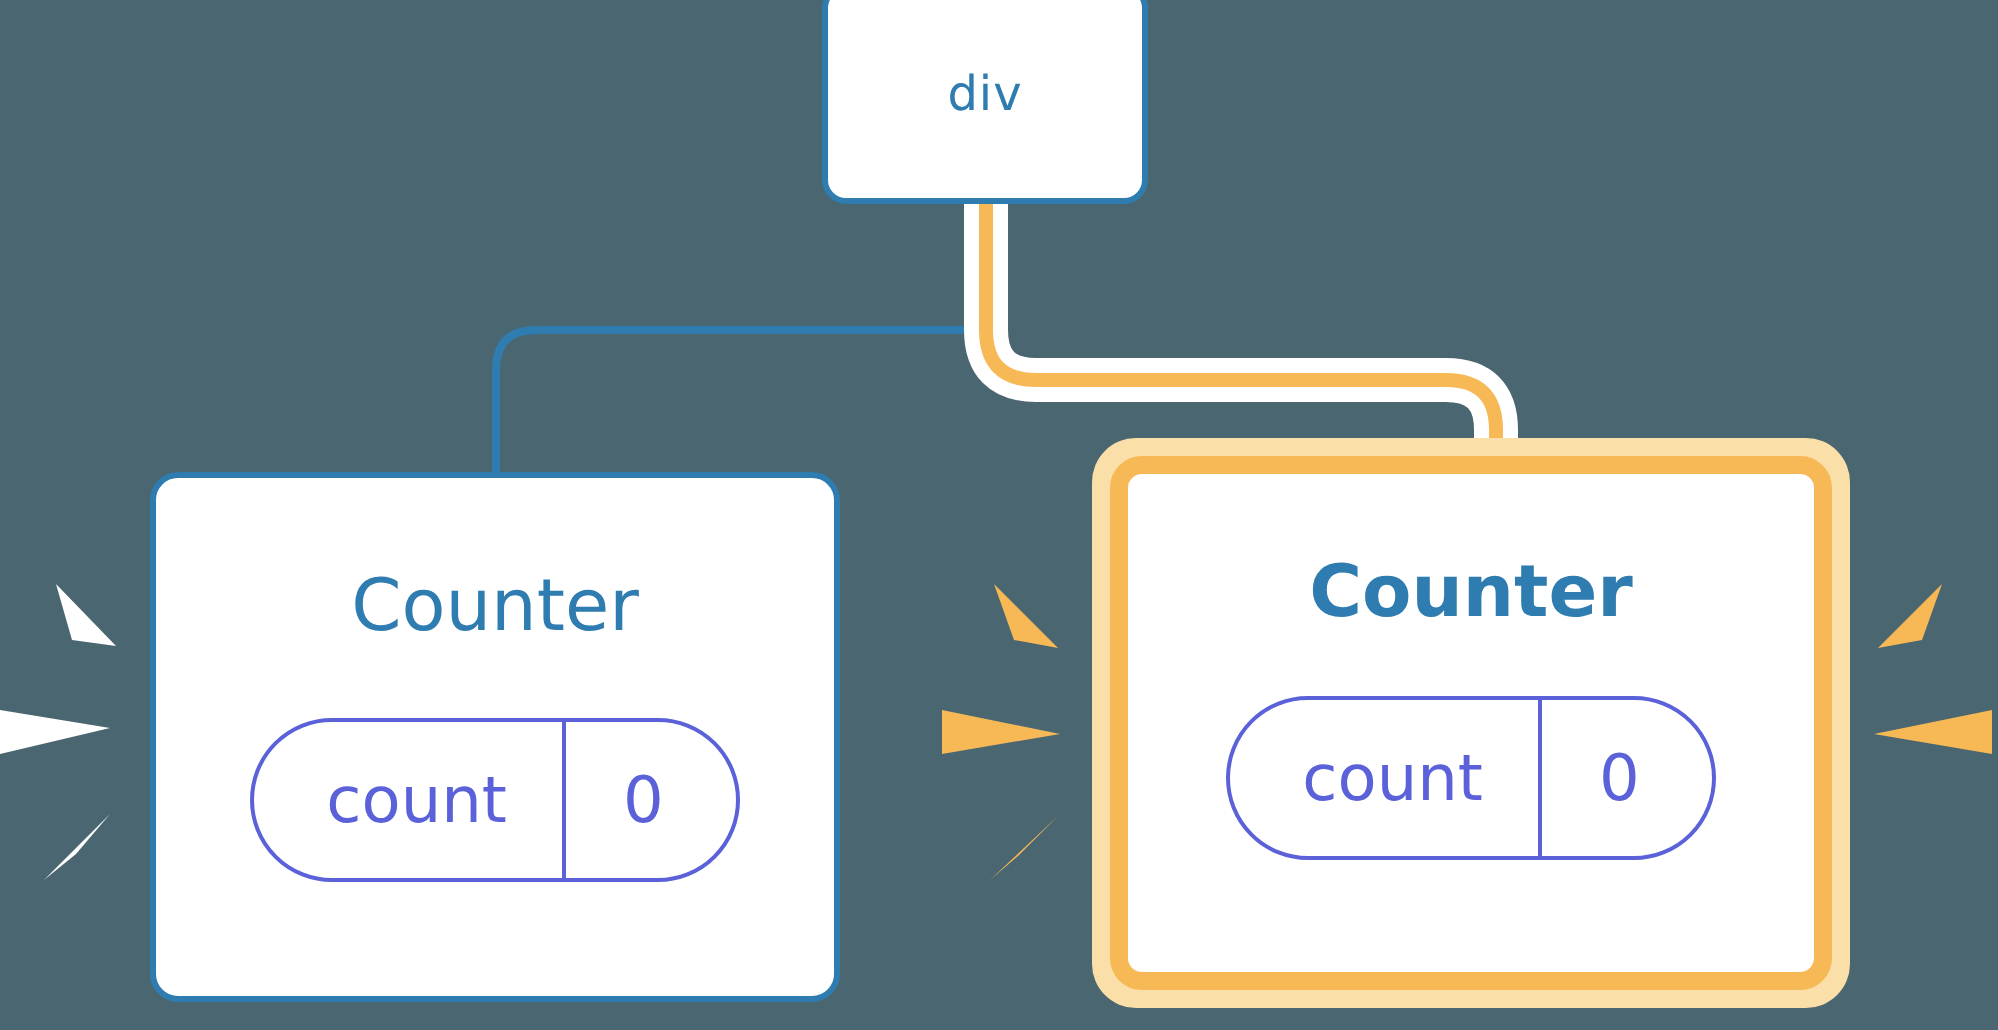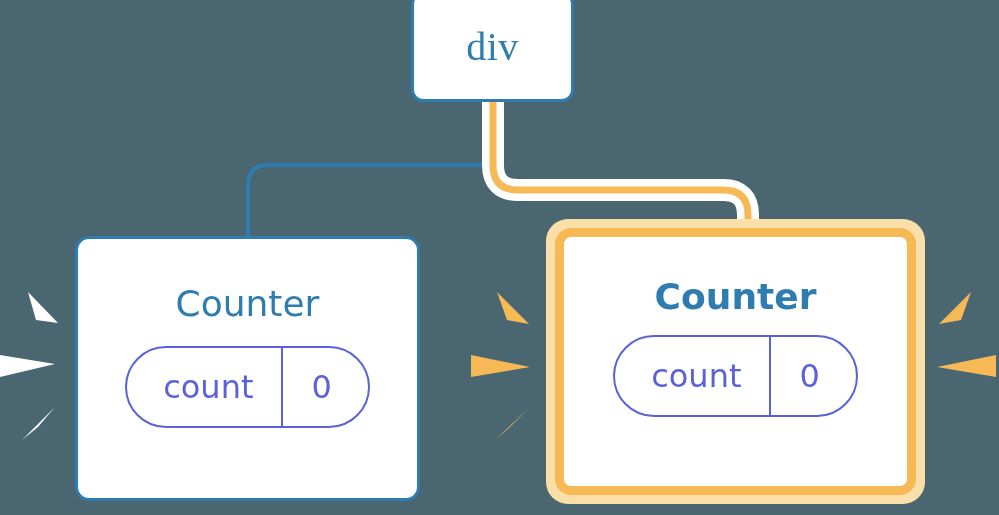--- a/index.html
+++ b/index.html
@@ -41,26 +41,25 @@
     left: 411px;
     top: -8px;
     width: 163px;
     height: 110px;
     border: 3px solid #2e7cb0;
     border-radius: 12px;
     justify-content: center;
     z-index: 4;
   }
   .node-div .node-title {
-    font-size: 40px;
+    font-size: 24px;
     color: #2e7cb0;
     font-weight: 400;
     letter-spacing: 0.5px;
     line-height: 1;
-    font-family: Liberation Serif, serif;
   }
 
   .node-counter-left {
     left: 75px;
     top: 236px;
     width: 345px;
     height: 265px;
     border: 3px solid #2e7cb0;
     border-radius: 14px;
     z-index: 4;
@@ -105,20 +104,21 @@
 
   
   .pill {
     display: flex;
     align-items: stretch;
     border: 2px solid #5b62d9;
     border-radius: 999px;
     height: 78px;
     overflow: hidden;
     background: transparent;
+    margin-top: 13px;
   }
   .pill-left {
     display: flex;
     align-items: center;
     justify-content: center;
     padding: 0 28px 0 36px;
   }
   .pill-right {
     display: flex;
     align-items: center;

